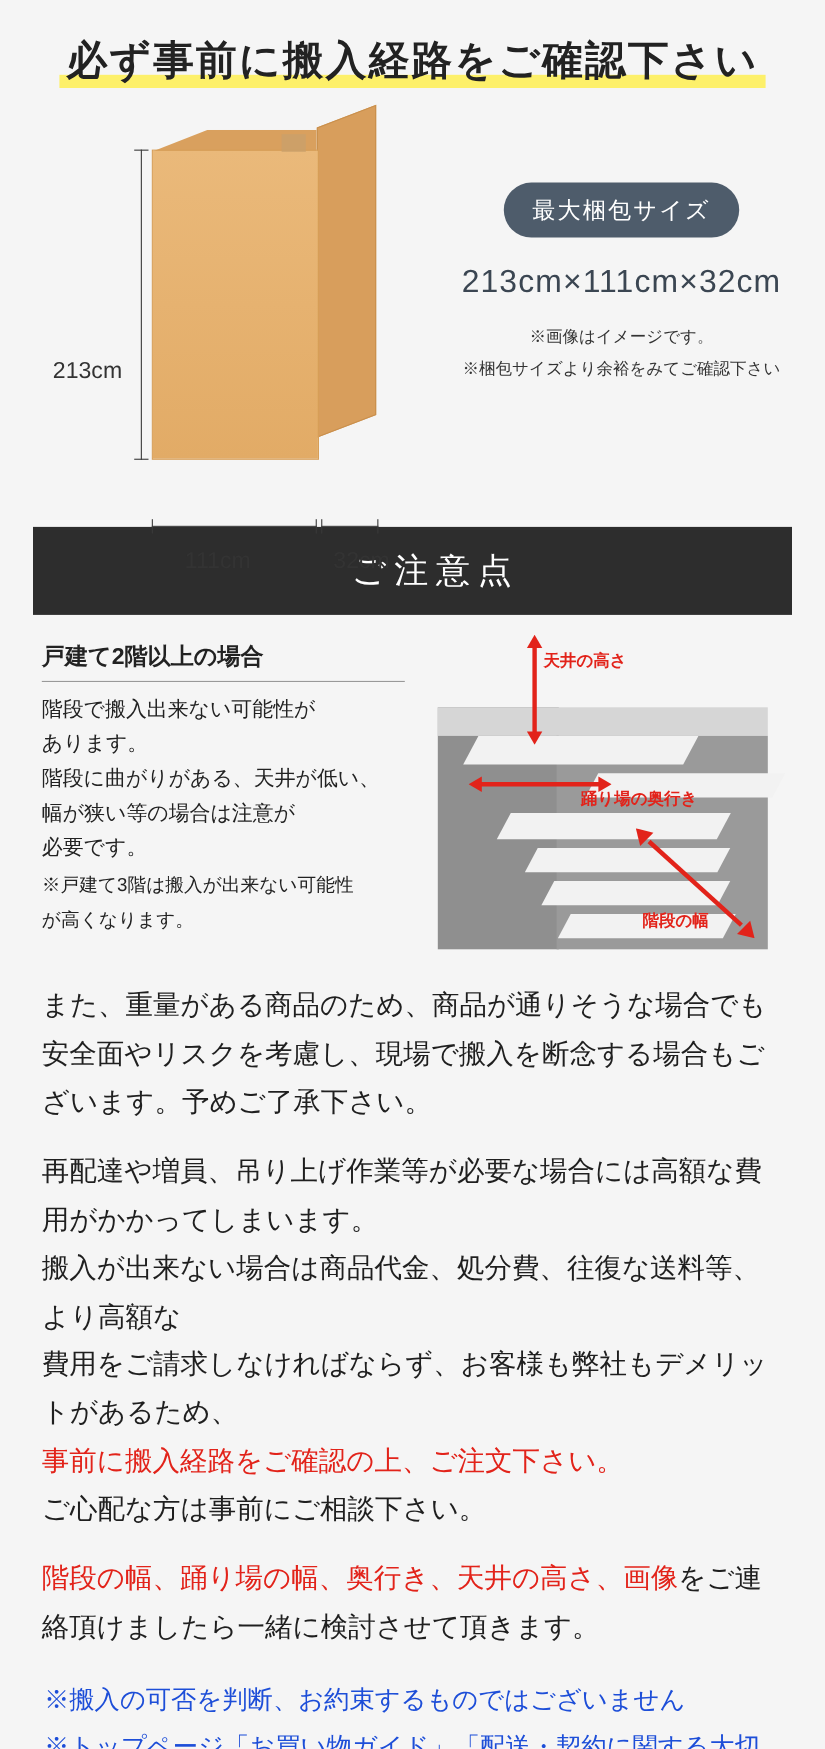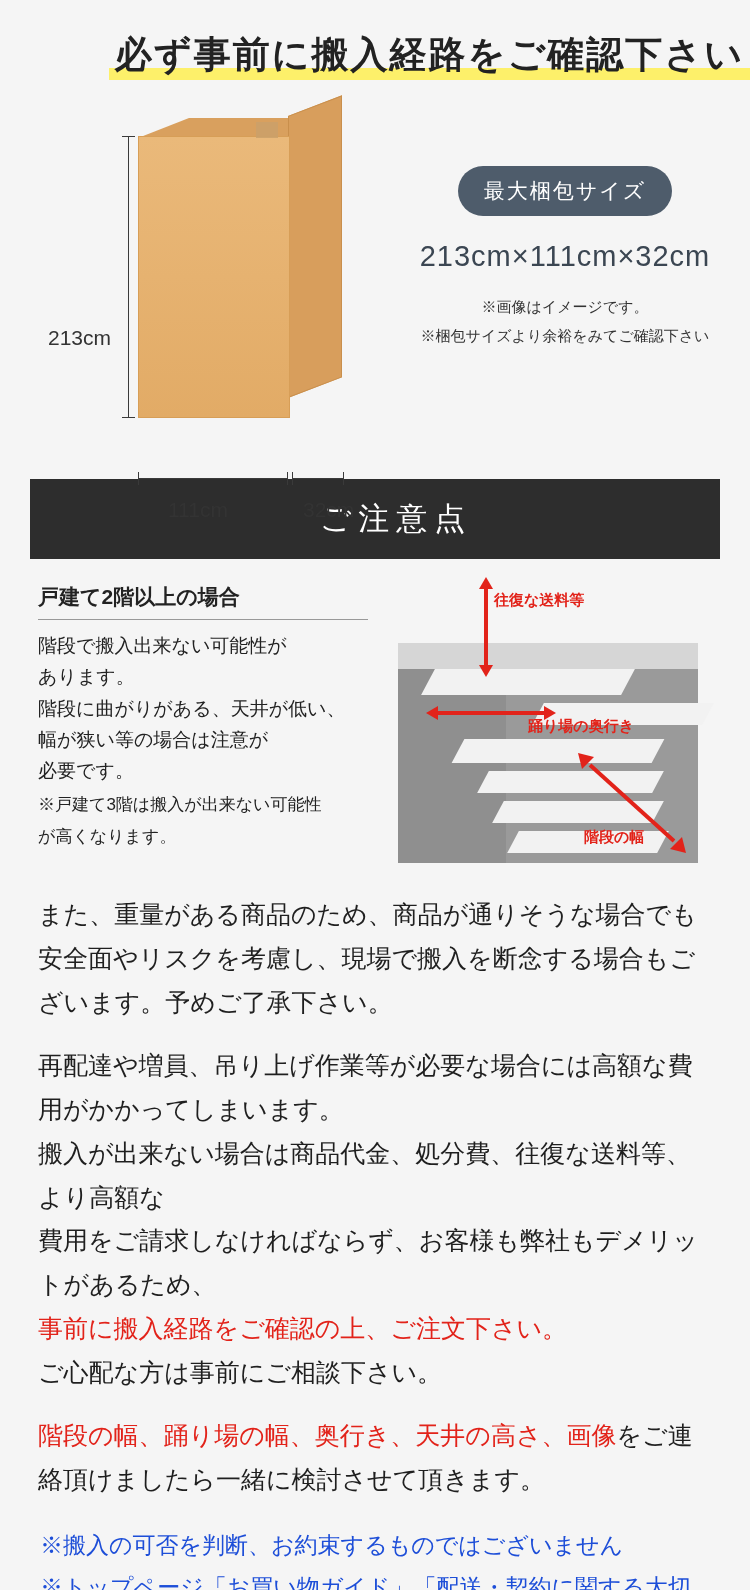--- a/index.html
+++ b/index.html
@@ -17,21 +17,21 @@
   .page {
     position: relative;
     width: 750px;
     height: 1590px;
     background: #f5f5f5;
   }
 
   
   .header {
     padding: 30px 0 14px 0;
-    text-align: right;
+    text-align: center;
   }
   .header-title {
     display: inline-block;
     position: relative;
     font-size: 37px;
     letter-spacing: 2px;
     font-weight: bold;
     color: #222;
     font-family: "Liberation Serif", serif;
     padding: 0 6px 4px 6px;
@@ -371,21 +371,21 @@
       <div class="st-white" style="left:70px; top:166px; width:200px; height:24px; transform:skewX(-28deg);"></div>
       <div class="st-white" style="left:95px; top:198px; width:175px; height:22px; transform:skewX(-28deg);"></div>
       <div class="st-white" style="left:110px; top:228px; width:160px; height:22px; transform:skewX(-28deg);"></div>
       <div class="st-white" style="left:125px; top:258px; width:150px; height:22px; transform:skewX(-28deg);"></div>
 
       <svg style="position:absolute; left:88px; top:4px;" width="20" height="100">
         <line x1="10" y1="8" x2="10" y2="92" stroke="#e2231a" stroke-width="4"></line>
         <polygon points="10,0 3,12 17,12" fill="#e2231a"></polygon>
         <polygon points="10,100 3,88 17,88" fill="#e2231a"></polygon>
       </svg>
-      <div class="arrow-lbl" style="left:106px; top:18px;">往復な送料等</div>
+      <div class="arrow-lbl" style="left:106px; top:18px;">天井の高さ</div>
 
       <svg style="position:absolute; left:38px; top:130px;" width="130" height="20">
         <line x1="8" y1="10" x2="122" y2="10" stroke="#e2231a" stroke-width="4"></line>
         <polygon points="0,10 12,3 12,17" fill="#e2231a"></polygon>
         <polygon points="130,10 118,3 118,17" fill="#e2231a"></polygon>
       </svg>
       <div class="arrow-lbl" style="left:140px; top:144px;">踊り場の奥行き</div>
 
       <svg style="position:absolute; left:190px; top:180px;" width="110" height="100">
         <line x1="12" y1="12" x2="96" y2="88" stroke="#e2231a" stroke-width="4"></line>

